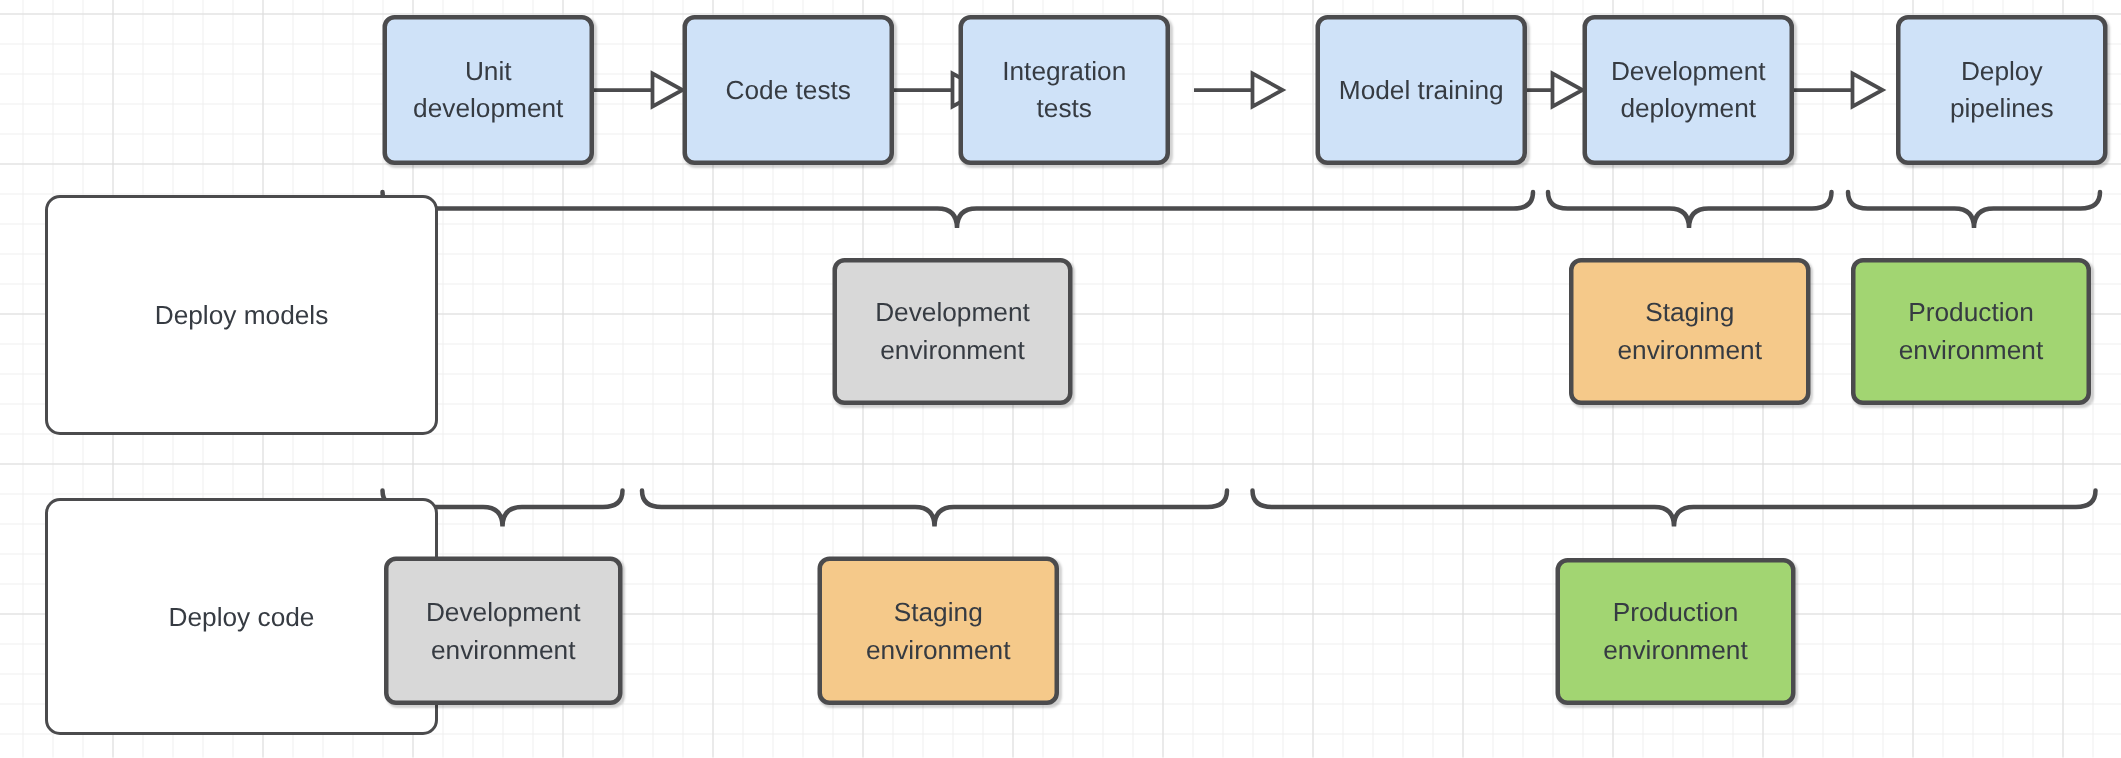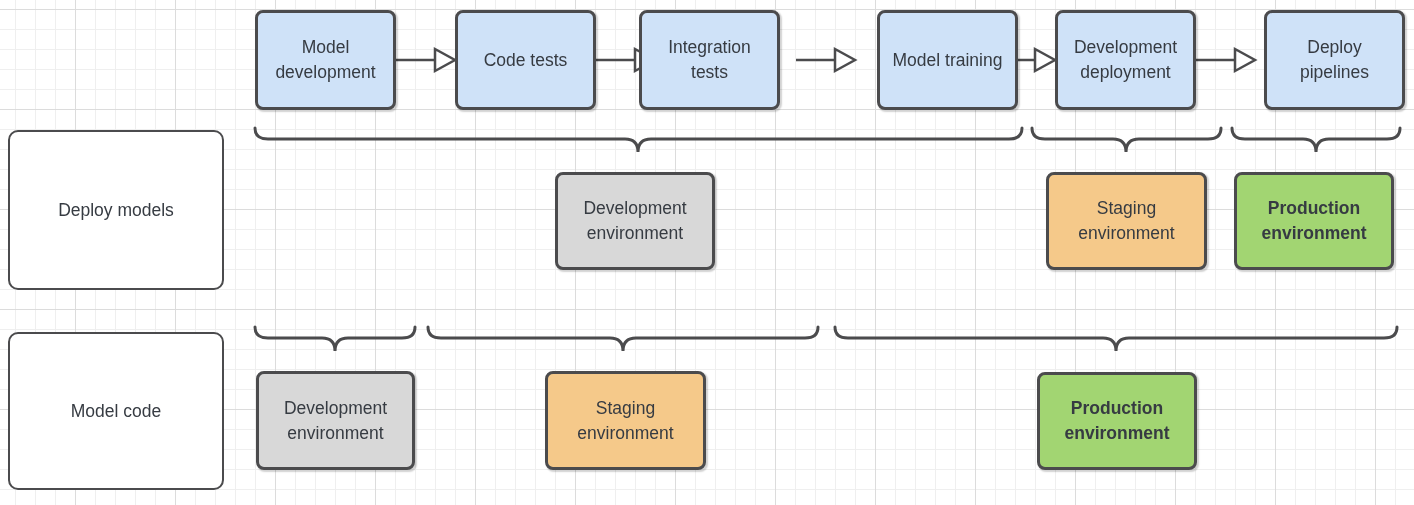--- a/index.html
+++ b/index.html
@@ -37,39 +37,39 @@
     width: 141px;
     height: 100px;
     top: 10px;
     background: #cfe2f8;
     border: 3px solid #4b4b4d;
     border-radius: 8px;
     box-shadow: 1.5px 1.5px 1.5px rgba(0,0,0,0.18);
   }
 
   .row-label {
-    width: 216px;
+    width: 262px;
     height: 160px;
-    left: 8px;
+    left: 30px;
     background: #ffffff;
     border: 2.5px solid #4b4b4d;
     border-radius: 10px;
     text-align: right;
   }
 
   .env {
     width: 160px;
     height: 98px;
     border: 3px solid #4b4b4d;
     border-radius: 8px;
     box-shadow: 1.5px 1.5px 1.5px rgba(0,0,0,0.18);
   }
   .env.development { background: #d8d8d8; }
   .env.staging     { background: #f5c98a; }
-  .env.production  { background: #a2d572; font-weight: bold; }
+  .env.production  { background: #a2d572; }
 
   .overlay {
     position: absolute;
     inset: 0;
     pointer-events: none;
   }
   .connector { stroke: #4b4b4d; stroke-width: 2.5; fill: none; }
   .arrowhead { stroke: #4b4b4d; stroke-width: 2.5; fill: #ffffff; }
   .brace { stroke: #4b4b4d; stroke-width: 3; fill: none; stroke-linecap: round; }
 </style>
@@ -103,30 +103,30 @@
 
     <path class="brace" d="M 255 128 Q 255 139 268 139 L 625 139 Q 638 139 638 152 Q 638 139 651 139 L 1009 139 Q 1022 139 1022 128"></path>
     <path class="brace" d="M 1032 128 Q 1032 139 1045 139 L 1113 139 Q 1126 139 1126 152 Q 1126 139 1139 139 L 1208 139 Q 1221 139 1221 128"></path>
     <path class="brace" d="M 1232 128 Q 1232 139 1245 139 L 1303 139 Q 1316 139 1316 152 Q 1316 139 1329 139 L 1387 139 Q 1400 139 1400 128"></path>
 
     <path class="brace" d="M 255 327 Q 255 338 268 338 L 322 338 Q 335 338 335 351 Q 335 338 348 338 L 402 338 Q 415 338 415 327"></path>
     <path class="brace" d="M 428 327 Q 428 338 441 338 L 610 338 Q 623 338 623 351 Q 623 338 636 338 L 805 338 Q 818 338 818 327"></path>
     <path class="brace" d="M 835 327 Q 835 338 848 338 L 1103 338 Q 1116 338 1116 351 Q 1116 338 1129 338 L 1384 338 Q 1397 338 1397 327"></path>
   </svg>
 
-  <div class="shape process" style="left:255px">Model development</div>
+  <div class="shape process" style="left:255px">Unit development</div>
   <div class="shape process" style="left:455px">Code tests</div>
   <div class="shape process" style="left:639px">Integration tests</div>
   <div class="shape process" style="left:877px">Model training</div>
   <div class="shape process" style="left:1055px">Development deployment</div>
   <div class="shape process" style="left:1264px">Deploy pipelines</div>
 
   <div class="shape row-label" style="top:130px">Deploy models</div>
   <div class="shape env development" style="left:555px; top:172px">Development environment</div>
   <div class="shape env staging" style="left:1046px; top:172px; width:161px">Staging environment</div>
   <div class="shape env production" style="left:1234px; top:172px">Production environment</div>
 
-  <div class="shape row-label" style="top:332px; height:158px">Model code</div>
+  <div class="shape row-label" style="top:332px; height:158px">Deploy code</div>
   <div class="shape env development" style="left:256px; top:371px; width:159px; height:99px">Development environment</div>
   <div class="shape env staging" style="left:545px; top:371px; width:161px; height:99px">Staging environment</div>
   <div class="shape env production" style="left:1037px; top:372px; height:98px">Production environment</div>
 
 </div>
 
 </body></html>

